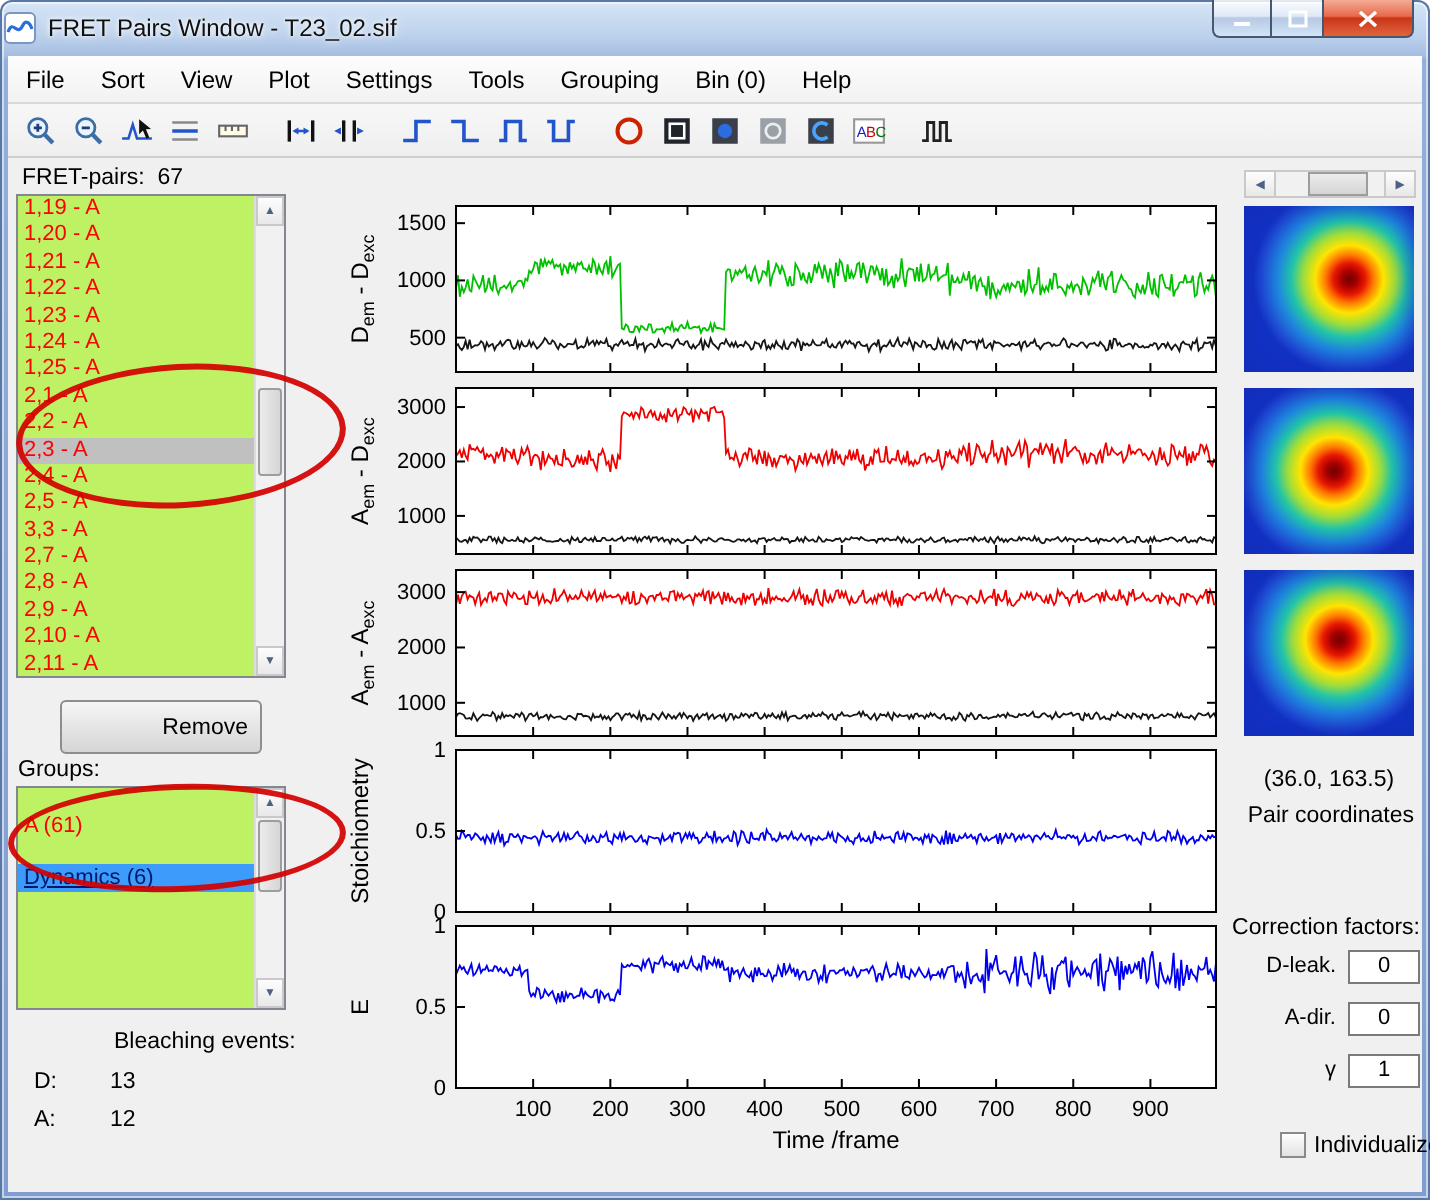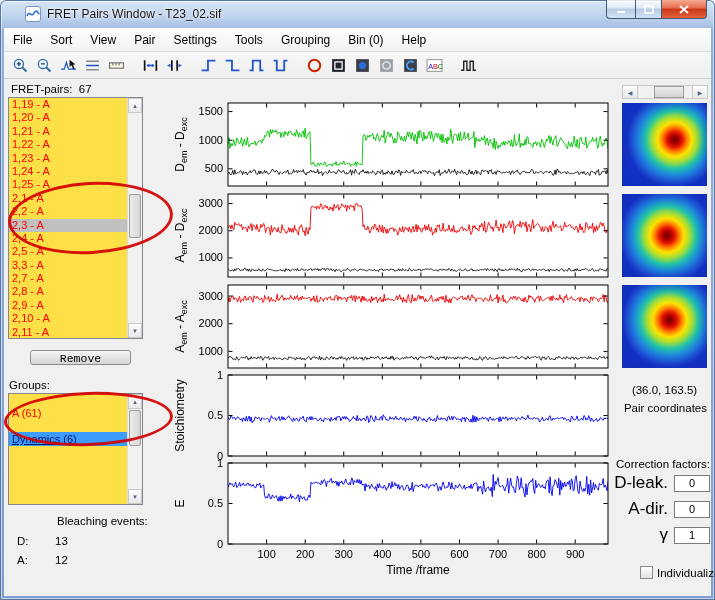--- a/index.html
+++ b/index.html
@@ -5,21 +5,21 @@
   html,body{margin:0;padding:0;background:#fff;}
   *{box-sizing:border-box;}
   body{font-family:"Liberation Sans","DejaVu Sans",sans-serif;font-size:12px;color:#000;}
 
   .window{position:relative;width:715px;height:600px;overflow:hidden;
     border-radius:6px 6px 0 0;
     background:linear-gradient(180deg,#d8e6f7 0,#bcd1ec 18px,#a5bde2 28px,#93afdb 30px,#88a6d4 55%,#7f9ecf 100%);
     box-shadow:inset 0 0 0 1px #5a78a5, inset 0 0 0 2px rgba(255,255,255,.55);}
 
   
-  .titlebar{position:absolute;left:0;top:0;right:0;height:28px;display:flex;align-items:center;padding-left:25px;}
+  .titlebar{position:absolute;left:0;top:0;right:0;height:28px;display:flex;align-items:center;padding-left:2px;}
   .app-icon{width:16px;height:16px;margin-right:6px;display:inline-flex;}
   .title-text{font-size:12px;color:#101010;text-shadow:0 0 6px #fff,0 0 2px #fff;white-space:nowrap;}
   .win-buttons{position:absolute;right:8px;top:0;display:flex;}
   .win-btn{height:19px;border:1px solid #44586f;border-top:none;display:flex;align-items:center;justify-content:center;
     background:linear-gradient(180deg,rgba(255,255,255,.85),rgba(255,255,255,.35) 45%,rgba(150,170,200,.35) 50%,rgba(225,240,255,.6));}
   .win-btn.min{width:29px;border-radius:0 0 0 4px;border-right:none;}
   .win-btn.max{width:27px;}
   .win-btn.close{width:45px;border-radius:0 0 4px 0;border-left:none;
     background:linear-gradient(180deg,#f5b09a,#e june 0,#e76a4b 45%,#cf3a1d 50%,#ec7c52 100%);
     background:linear-gradient(180deg,#f5ab95,#e76a4b 45%,#c93517 50%,#e2643d 100%);}
@@ -32,38 +32,38 @@
   
   .toolbar{position:absolute;left:4px;top:52px;width:707px;height:27px;display:flex;align-items:center;
     background:linear-gradient(#f7f7f7,#efefef);border-bottom:1px solid #cfcfcf;padding:0 4px;}
   .tb-btn{width:24px;height:22px;display:flex;align-items:center;justify-content:center;border:1px solid transparent;border-radius:2px;}
   .tb-sep{width:10px;height:22px;}
 
   
   .client{position:absolute;left:4px;top:79px;width:707px;height:517px;background:#f0f0f0;}
 
   .pairs-label{position:absolute;left:7px;top:4px;font-size:11.5px;white-space:pre;}
-  .listbox{position:absolute;background:#fde047;border:1px solid #828790;}
+  .listbox{position:absolute;background:#bef264;border:1px solid #828790;}
   .listbox.pairs{left:4px;top:18px;width:135px;height:242px;}
   .listbox.groups{left:4px;top:314px;width:135px;height:112px;}
   .list-items{position:absolute;left:0;top:0;right:15px;bottom:0;overflow:hidden;}
   .pair-item{height:13.4px;line-height:13.4px;font-size:11px;color:var(--pair-red,#ff0000);padding-left:3px;white-space:nowrap;}
   .pair-item.selected{background:var(--sel-pair-bg,#c0c0c0);}
   .group-item{height:14px;line-height:14px;font-size:11px;color:var(--pair-red,#ff0000);padding-left:3px;white-space:nowrap;margin-top:12px;}
   .group-item.selected{background:var(--sel-group-bg,#3d9bfb);color:#00186b;text-decoration:underline;}
 
   .vscroll{position:absolute;right:0;top:0;bottom:0;width:15px;background:#f1f1f1;border-left:1px solid #dcdcdc;}
   .vs-btn{position:absolute;left:0;right:0;height:15px;display:flex;align-items:center;justify-content:center;
     font-size:6px;color:#4d6185;background:linear-gradient(#fdfdfd,#e8e8e8);border:1px solid #c9c9c9;}
   .vs-btn.up{top:0;}
   .vs-btn.down{bottom:0;}
   .vs-thumb{position:absolute;left:1px;right:1px;background:linear-gradient(90deg,#ececec,#d5d5d5);border:1px solid #9d9d9d;border-radius:2px;}
 
-  .btn-remove{position:absolute;left:26px;top:271px;width:101px;height:15px;font-size:11.5px;
-    font-family:Liberation Mono, monospace;background:linear-gradient(#f6f6f6,#e2e2e2 60%,#d5d5d5);border:1px solid #8e8e8e;border-radius:3px;}
+  .btn-remove{position:absolute;left:26px;top:271px;width:101px;height:27px;font-size:11.5px;
+    font-family:Liberation Sans, sans-serif;background:linear-gradient(#f6f6f6,#e2e2e2 60%,#d5d5d5);border:1px solid #8e8e8e;border-radius:3px;text-align:right;}
   .groups-label{position:absolute;left:5px;top:300px;font-size:11.5px;}
   .bleach-title{position:absolute;left:5px;top:436px;font-size:11.5px;padding-left:48px;}
   .bleach-rows{position:absolute;left:13px;top:456px;width:120px;}
   .bleach-row{display:flex;height:19px;font-size:11.5px;}
   .bleach-row .bl{width:38px;}
 
   
   .plots{position:absolute;left:150px;top:15px;width:460px;height:487px;}
   .plots svg{font-family:"Liberation Sans","DejaVu Sans",sans-serif;}
 
@@ -91,21 +91,21 @@
     box-shadow:inset 0 0 12px rgba(20,40,170,.6);}
   .heatmap.hm0{top:24px;}
   .heatmap.hm1{top:115px;}
   .heatmap.hm2{top:206px;}
 
   .coords{position:absolute;left:618px;top:305px;width:85px;text-align:center;font-size:11.5px;}
   .coords-label{position:absolute;left:618px;top:323px;width:85px;text-align:right;font-size:11.5px;}
   .corr-title{position:absolute;left:596px;top:379px;width:110px;text-align:right;font-size:11.5px;}
   .corr-rows{position:absolute;left:590px;top:391px;width:116px;}
   .corr-row{display:flex;align-items:center;justify-content:flex-end;height:26px;gap:6px;}
-  .cf-label{font-size:17px;}
+  .cf-label{font-size:11px;}
   .cf-input{width:36px;height:17px;border:1px solid #7a7a7a;background:#fff;text-align:center;font-size:11px;font-family:inherit;padding:0;}
 
   .indiv{position:absolute;left:636px;top:487px;display:flex;align-items:center;gap:4px;}
   .checkbox{width:13px;height:13px;border:1px solid #8a8a8a;background:linear-gradient(#fefefe,#e2e2e2);display:inline-block;}
   .indiv span.lbl{font-size:11.5px;}
 </style>
 </head>
 <body>
 
 <div class="window">
@@ -135,21 +135,21 @@
             <line x1="9" y1="1" x2="1" y2="8" stroke="#fff" stroke-width="1.8"></line>
           </svg>
       </div>
     </div>
   </div>
 
   <div class="menubar">
       <div class="menu-item">File</div>
       <div class="menu-item">Sort</div>
       <div class="menu-item">View</div>
-      <div class="menu-item">Pair</div>
+      <div class="menu-item">Plot</div>
       <div class="menu-item">Settings</div>
       <div class="menu-item">Tools</div>
       <div class="menu-item">Grouping</div>
       <div class="menu-item">Bin (0)</div>
       <div class="menu-item">Help</div>
     </div>
   <div class="toolbar">
       <div class="tb-btn">
         <svg viewBox="0 0 16 16" width="17" height="17">
           <circle cx="6.5" cy="6.5" r="4.3" fill="#eaf4ff" stroke="#3a6ea5" stroke-width="1.3"></circle>

